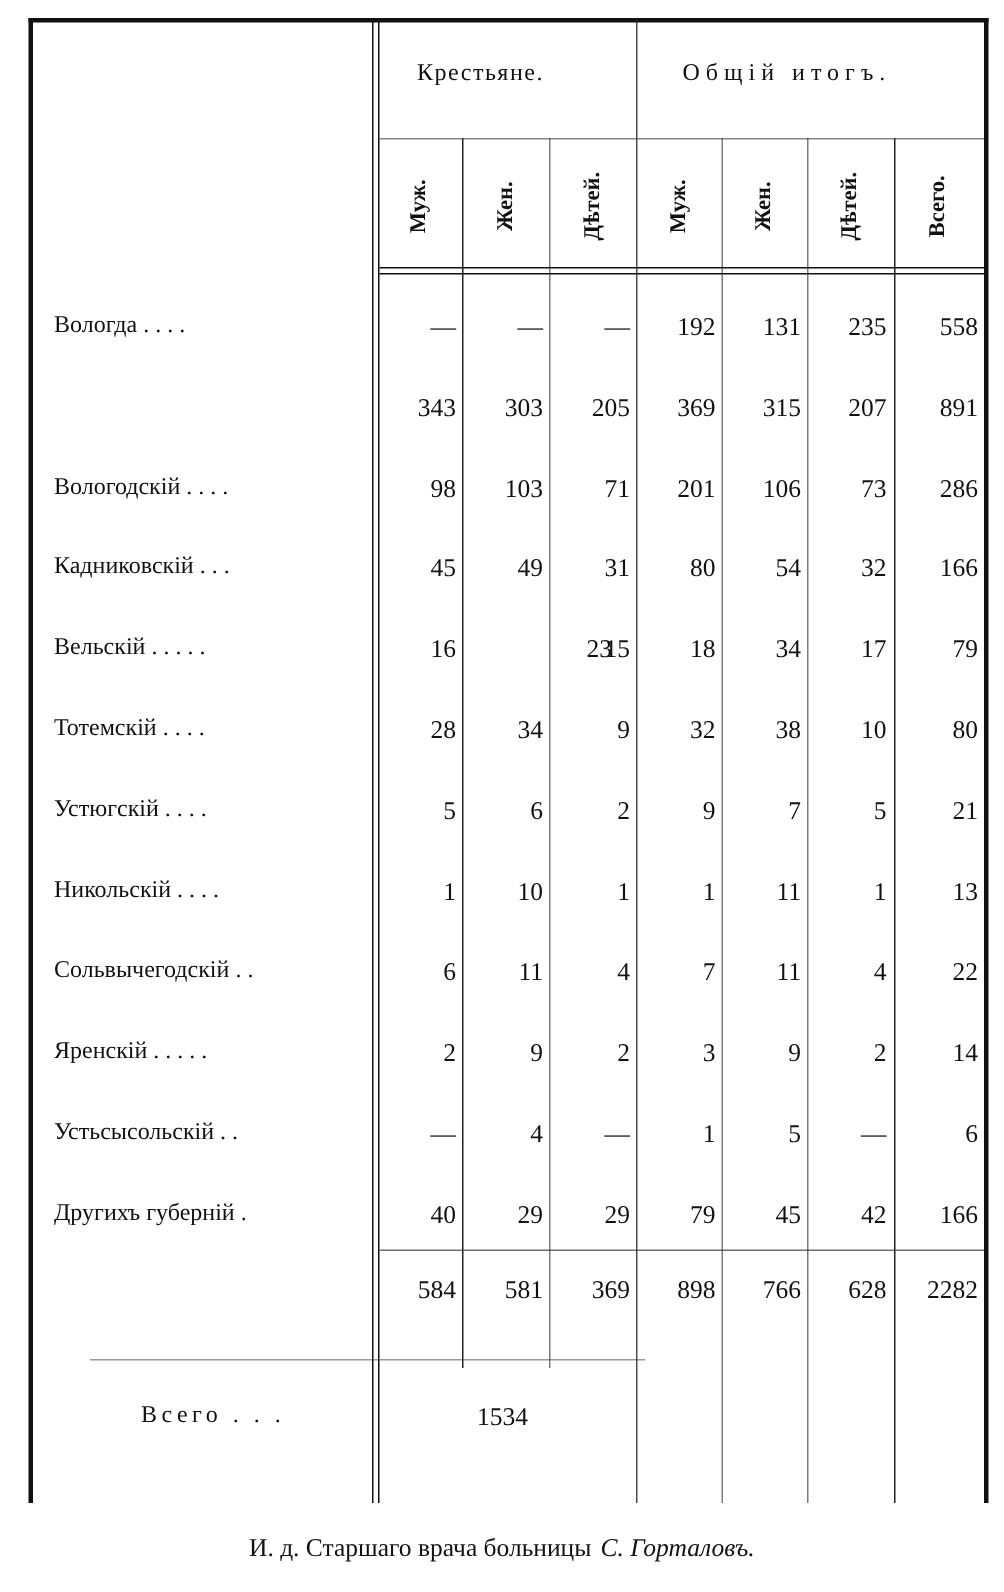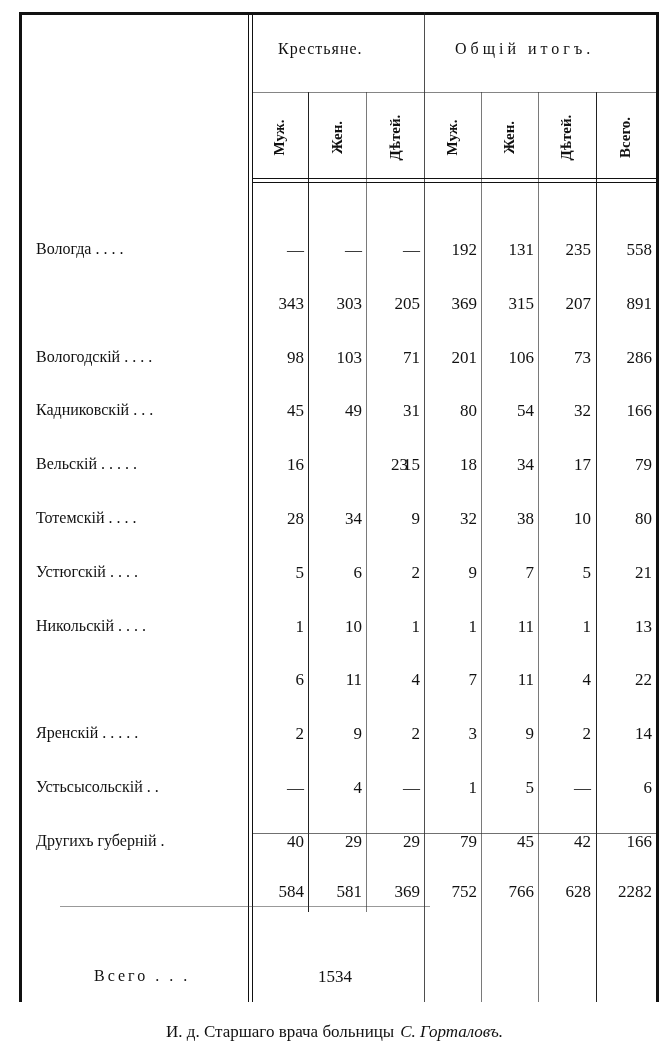--- a/index.html
+++ b/index.html
@@ -4,21 +4,21 @@
 <style>
   html, body { margin:0; padding:0; background:#fff; }
   body { width:669px; height:1061px; position:relative; font-family:"DejaVu Serif","Liberation Serif",serif; color:#111; overflow:hidden; }
   .frame { position:absolute; left:19px; top:12px; width:640px; height:990px; border-top:3px solid #111; border-left:3px solid #111; border-right:3px solid #111; box-sizing:border-box; }
   .vline { position:absolute; top:12px; width:1px; background:#222; }
   .dbl { position:absolute; left:248px; top:12px; width:5px; height:990px; border-left:1px solid #111; border-right:1px solid #111; box-sizing:border-box; }
   .hline { position:absolute; height:1px; background:#333; }
   .grp { position:absolute; top:40px; font-size:16px; letter-spacing:1px; font-family:"Liberation Serif",serif; }
   .rot { position:absolute; top:100px; height:75px; width:56px; display:flex; align-items:center; justify-content:center; }
   .rot span { transform:rotate(-90deg); white-space:nowrap; font-size:15px; font-weight:bold; font-family:"Liberation Serif",serif; }
-  .row { position:absolute; left:0; width:668px; height:54px;margin-top:32px; }
+  .row { position:absolute; left:0; width:668px; height:54px; }
   .name { position:absolute; left:36px; width:205px; font-size:16px; font-family:"Liberation Serif",serif; white-space:nowrap; overflow:hidden; }
   .cell { position:absolute; width:52px; text-align:right; font-size:17px; font-family:"Liberation Serif",serif; }
   .footer { position:absolute; top:1022px; left:0; width:669px; text-align:center; font-size:17px; font-family:"Liberation Serif",serif; }
   .footer i { margin-left:6px;margin-top:24px; }
 </style>
 </head>
 <body>
 
 <div class="frame"></div>
 <div class="dbl"></div>
@@ -134,20 +134,21 @@
       <div class="name">Никольскiй . . . .</div>
       <div class="cell" style="left: 252px;">1</div>
       <div class="cell" style="left: 310px;">10</div>
       <div class="cell" style="left: 368px;">1</div>
       <div class="cell" style="left: 425px;">1</div>
       <div class="cell" style="left: 482px;">11</div>
       <div class="cell" style="left: 539px;">1</div>
       <div class="cell" style="left: 600px;">13</div>
     </div>
     <div class="row" style="top: 638.4px;">
+      <div class="name">Сольвычегодскiй . .</div>
       <div class="cell" style="left: 252px;">6</div>
       <div class="cell" style="left: 310px;">11</div>
       <div class="cell" style="left: 368px;">4</div>
       <div class="cell" style="left: 425px;">7</div>
       <div class="cell" style="left: 482px;">11</div>
       <div class="cell" style="left: 539px;">4</div>
       <div class="cell" style="left: 600px;">22</div>
     </div>
     <div class="row" style="top: 692.2px;">
       <div class="name">Яренскiй . . . . .</div>
@@ -178,21 +179,21 @@
       <div class="cell" style="left: 482px;">45</div>
       <div class="cell" style="left: 539px;">42</div>
       <div class="cell" style="left: 600px;">166</div>
     </div>
   </div>
 
 <div class="row" style="top:850px;">
   <div class="cell" style="left:252px;">584</div>
   <div class="cell" style="left:310px;">581</div>
   <div class="cell" style="left:368px;">369</div>
-  <div class="cell" style="left:425px;">752</div>
+  <div class="cell" style="left:425px;">898</div>
   <div class="cell" style="left:482px;">766</div>
   <div class="cell" style="left:539px;">628</div>
   <div class="cell" style="left:600px;">2282</div>
 </div>
 
 <div class="row" style="top:935px;">
   <div class="name" style="left:94px;letter-spacing:3px;">Всего . . .</div>
   <div class="cell" style="left:300px;width:70px;text-align:center;">1534</div>
 </div>
 

